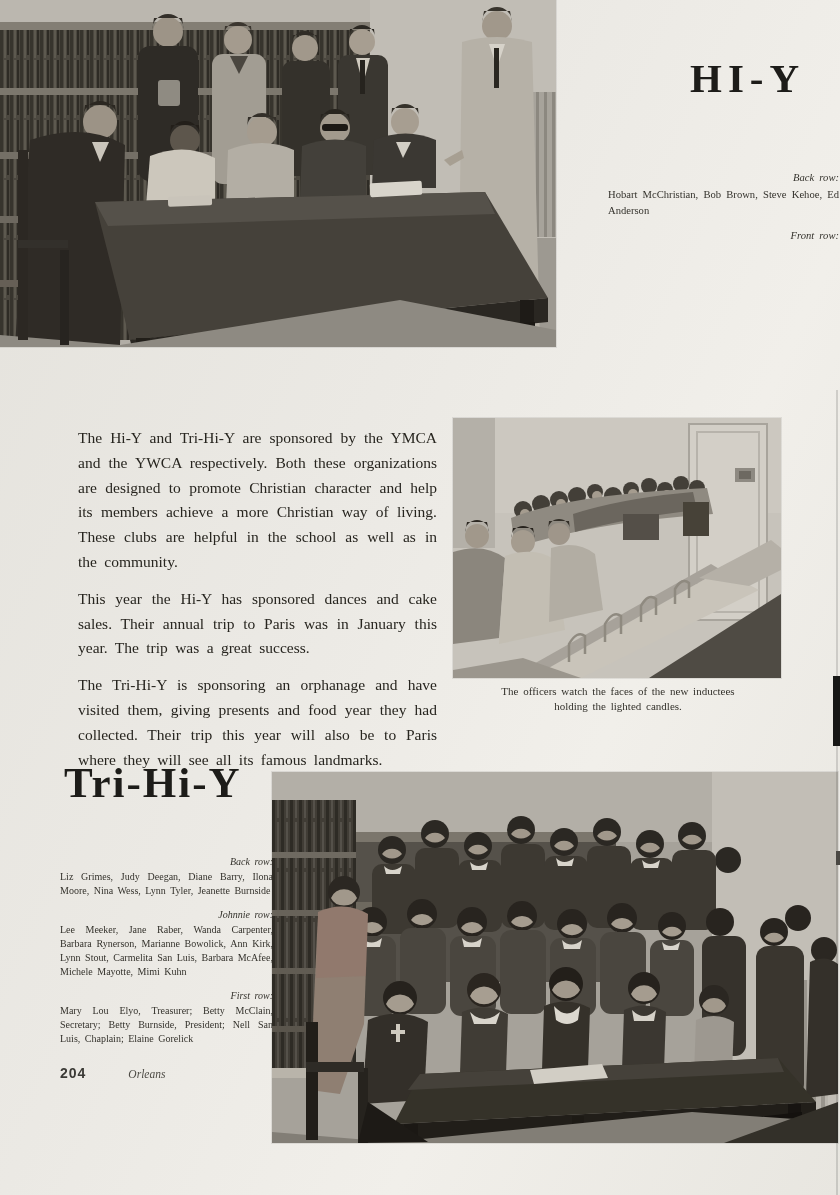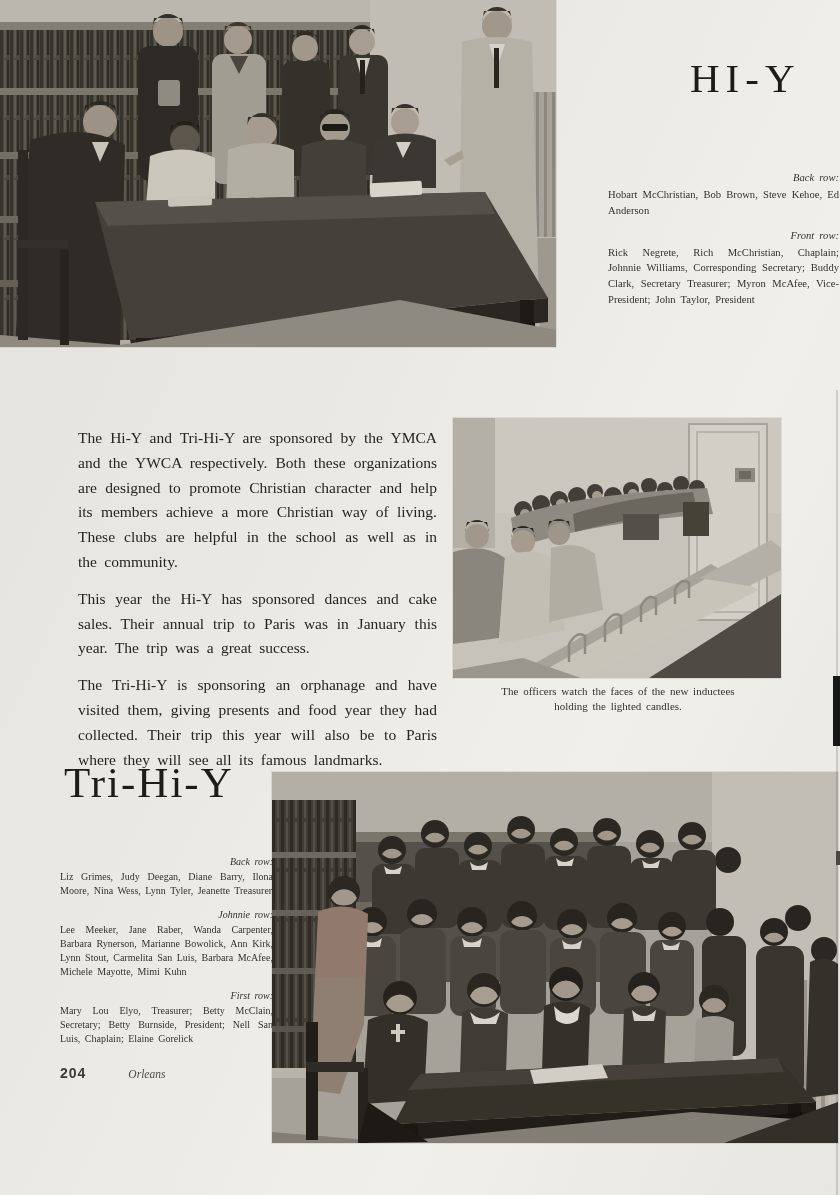--- a/index.html
+++ b/index.html
@@ -11,21 +11,21 @@
     font-family:"Liberation Serif","DejaVu Serif",serif;
     color:#2b2a26;
     overflow:hidden;
   }
   .photo{position:absolute;box-shadow:0 0 0 1px rgba(0,0,0,0.08);overflow:hidden;background:#b3afa7;}
   .photo svg{display:block;width:100%;height:100%;}
   .title{
     position:absolute;
     font-family:"Liberation Serif","DejaVu Serif",serif;
     color:#1d1c19;
-    font-weight:400;
+    font-weight:700;
   }
   #hiy-title{left:690px;top:54px;font-size:41px;letter-spacing:6px;}
   #trihiy-title{left:64px;top:758px;font-size:43px;letter-spacing:2px;}
   .caption-block{
     position:absolute;
     font-size:10.6px;line-height:1.5;
     text-align:justify;
     color:#34322c;
     word-spacing:2.5px;
   }
@@ -155,21 +155,20 @@
       </g>
     </svg>
   </div>
 
   <div id="hiy-title" class="title">HI-Y</div>
 
   <div id="hiy-caption" class="caption-block">
     <div class="row-label first">Back row:</div>
     <div>Hobart McChristian, Bob Brown, Steve Kehoe, Ed Anderson</div>
     <div class="row-label">Front row:</div>
-    <div>Rick Negrete, Rich McChristian, Chaplain; Johnnie Williams, Corresponding Secretary; Buddy Clark, Secretary Treasurer; Myron McAfee, Vice-President; John Taylor, President</div>
   </div>
 
   <div class="body-text">
     <p>The Hi-Y and Tri-Hi-Y are sponsored by the YMCA and the YWCA respectively. Both these organizations are designed to promote Christian character and help its members achieve a more Christian way of living. These clubs are helpful in the school as well as in the community.</p>
     <p>This year the Hi-Y has sponsored dances and cake sales. Their annual trip to Paris was in January this year. The trip was a great success.</p>
     <p>The Tri-Hi-Y is sponsoring an orphanage and have visited them, giving presents and food year they had collected. Their trip this year will also be to Paris where they will see all its famous landmarks.</p>
   </div>
 
   <div class="photo" style="left:453px;top:418px;width:328px;height:260px;">
     <svg viewBox="0 0 328 260" preserveAspectRatio="none">
@@ -241,21 +240,21 @@
 
   <div class="photo-caption">
     <div>The officers watch the faces of the new inductees</div>
     <div>holding the lighted candles.</div>
   </div>
 
   <div id="trihiy-title" class="title">Tri-Hi-Y</div>
 
   <div id="trihiy-caption" class="caption-block">
     <div class="row-label first">Back row:</div>
-    <div>Liz Grimes, Judy Deegan, Diane Barry, Ilona Moore, Nina Wess, Lynn Tyler, Jeanette Treasurer</div>
+    <div>Liz Grimes, Judy Deegan, Diane Barry, Ilona Moore, Nina Wess, Lynn Tyler, Jeanette Burnside</div>
     <div class="row-label">Johnnie row:</div>
     <div>Lee Meeker, Jane Raber, Wanda Carpenter, Barbara Rynerson, Marianne Bowolick, Ann Kirk, Lynn Stout, Carmelita San Luis, Barbara McAfee, Michele Mayotte, Mimi Kuhn</div>
     <div class="row-label">First row:</div>
     <div>Mary Lou Elyo, Treasurer; Betty McClain, Secretary; Betty Burnside, President; Nell San Luis, Chaplain; Elaine Gorelick</div>
   </div>
 
   <div class="photo" style="left:272px;top:772px;width:566px;height:371px;">
     <svg viewBox="0 0 566 371" preserveAspectRatio="none">
       <defs>
         <pattern id="books2" width="9" height="50" patternUnits="userSpaceOnUse">

